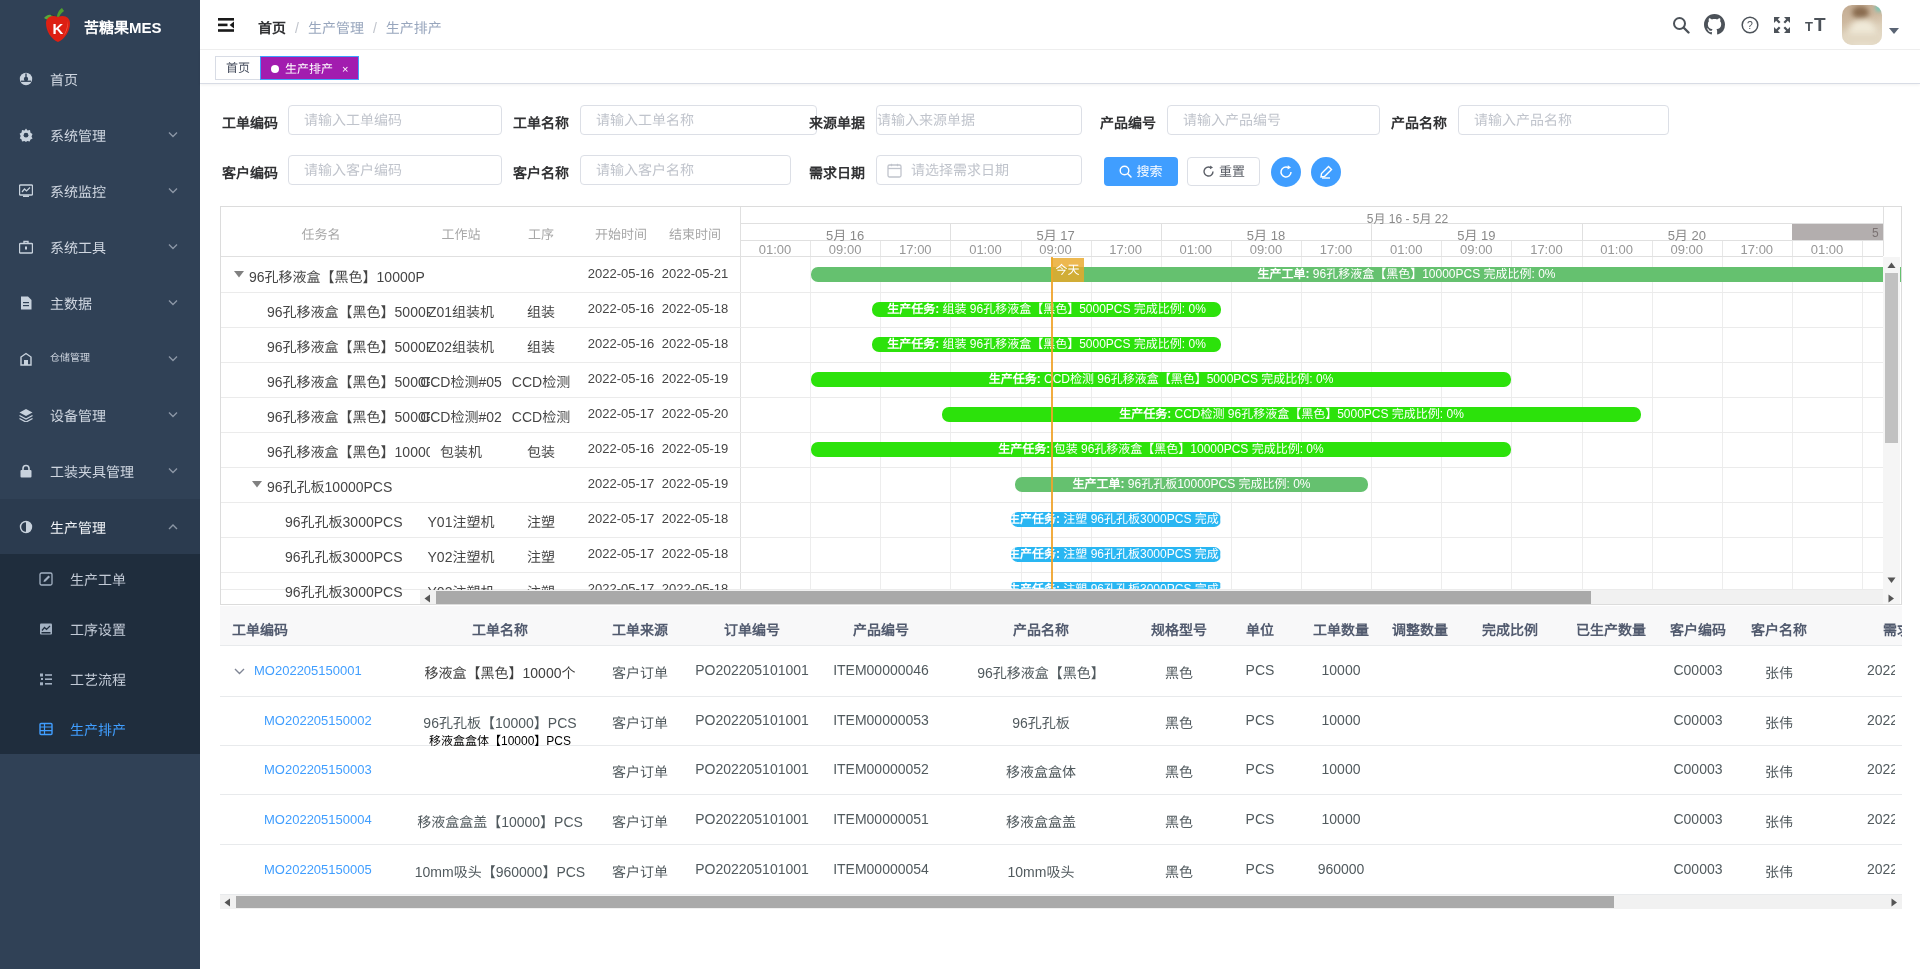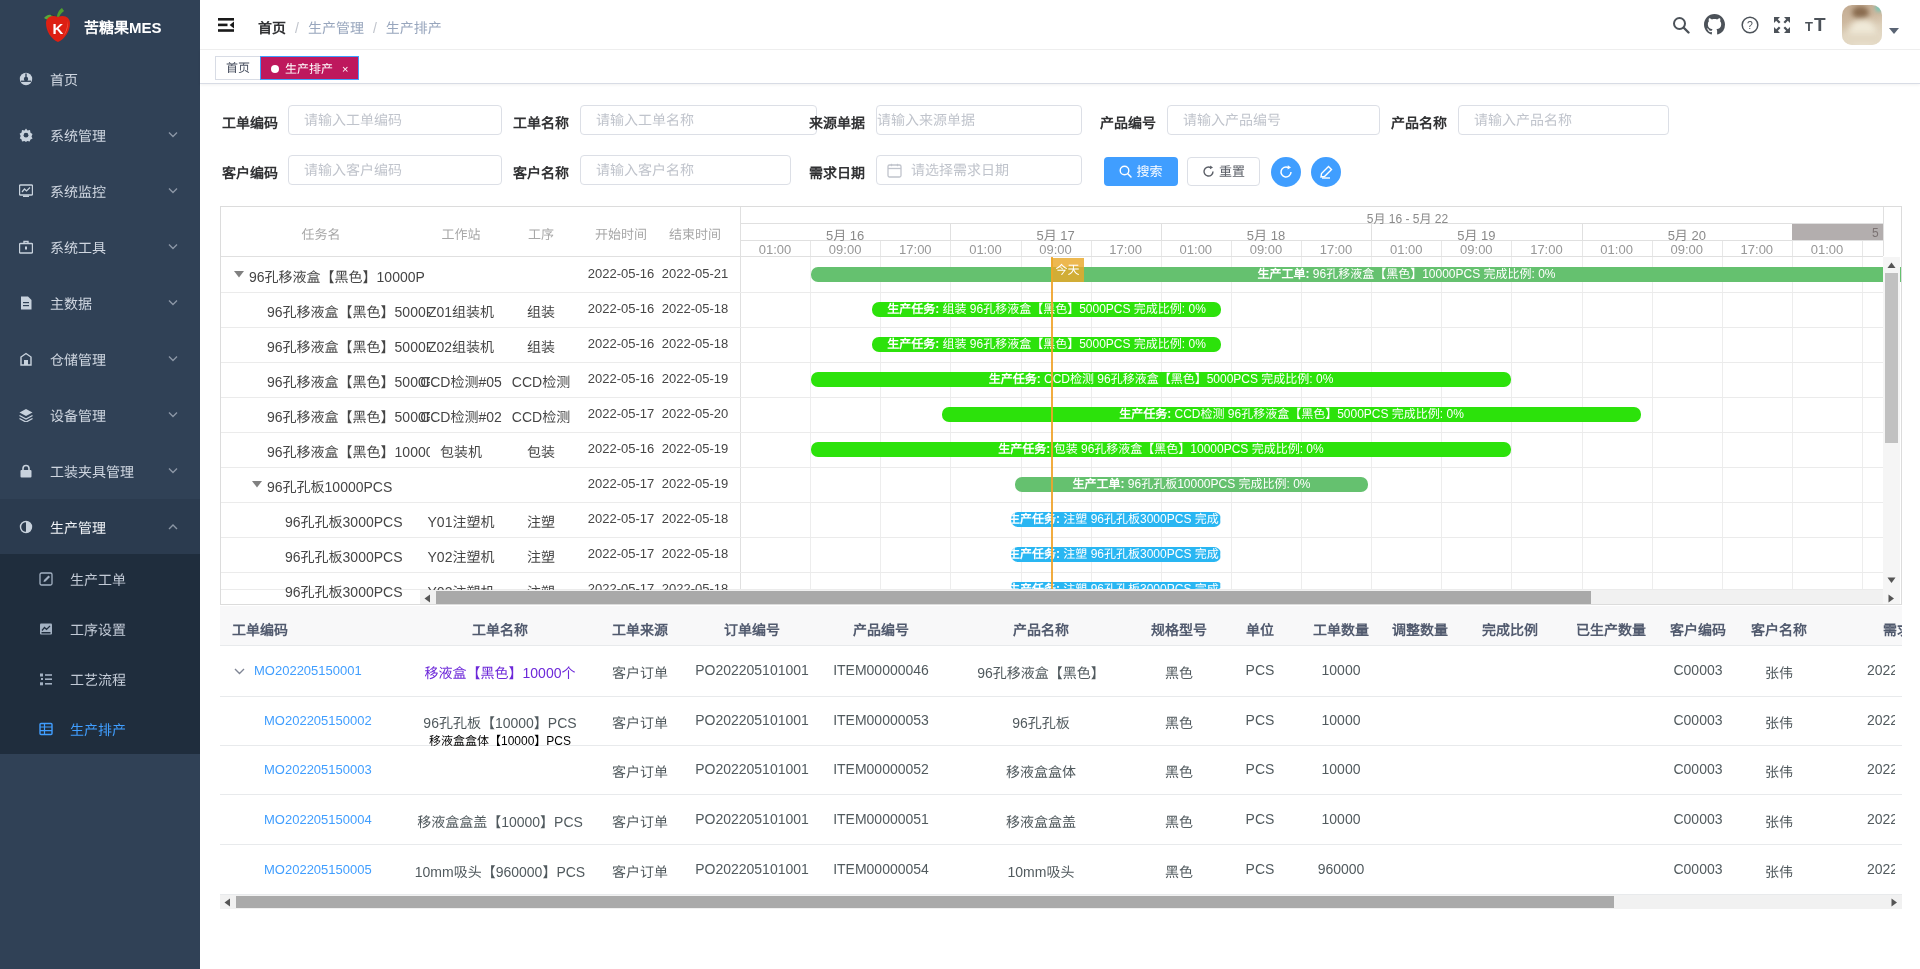--- a/index.html
+++ b/index.html
@@ -59,21 +59,21 @@
       <rect x="4" y="9" width="6" height="1.2" fill="#304156"></rect>
     </svg>
 <div class="a" style="left:50px;top:293px;font-size:14px;color:#cfd6e0">主数据</div>
 <svg class="a" style="left:168px;top:299px" width="10" height="8" viewBox="0 0 10 8">
       <path d="M1 1.5 L5 5.5 L9 1.5" stroke="#8b96a5" stroke-width="1.4" fill="none"></path>
     </svg>
 <svg class="a" style="left:19px;top:352px" width="14" height="14" viewBox="0 0 14 14">
       <path d="M2 5 L7 1.5 L12 5 V13 H2 Z" fill="none" stroke="#c8d2dd" stroke-width="1.4"></path>
       <rect x="5" y="8" width="4" height="5" fill="#c8d2dd"></rect>
     </svg>
-<div class="a" style="left:50px;top:349px;font-size:14px;color:#cfd6e0">仓储管理</div>
+<div class="a" style="left:50px;top:349px;font-size:10px;color:#cfd6e0">仓储管理</div>
 <svg class="a" style="left:168px;top:355px" width="10" height="8" viewBox="0 0 10 8">
       <path d="M1 1.5 L5 5.5 L9 1.5" stroke="#8b96a5" stroke-width="1.4" fill="none"></path>
     </svg>
 <svg class="a" style="left:19px;top:408px" width="14" height="14" viewBox="0 0 14 14">
       <path d="M7 1 L13.5 4.5 L7 8 L0.5 4.5 Z" fill="#c8d2dd"></path>
       <path d="M0.5 7.5 L7 11 L13.5 7.5" stroke="#c8d2dd" stroke-width="1.4" fill="none"></path>
       <path d="M0.5 10.5 L7 14 L13.5 10.5" stroke="#c8d2dd" stroke-width="1.4" fill="none"></path>
     </svg>
 <div class="a" style="left:50px;top:405px;font-size:14px;color:#cfd6e0">设备管理</div>
 <svg class="a" style="left:168px;top:411px" width="10" height="8" viewBox="0 0 10 8">
@@ -159,21 +159,21 @@
 <div class="a" style="left:34px;top:-1px;width:6px;height:7px;background:#49cfc4;opacity:.8;filter:blur(2px)"></div>
 <div class="a" style="left:7px;top:15px;width:27px;height:26px;border-radius:45%;background:#f0ead9;filter:blur(3px)"></div>
 <div class="a" style="left:0px;top:28px;width:40px;height:12px;background:#e2d7c2;filter:blur(3px)"></div>
 </div>
 <svg class="a" style="left:1688px;top:27px" width="12" height="8" viewBox="0 0 12 8">
       <path d="M1 1 H11 L6 7 Z" fill="#5a6474"></path>
     </svg>
 </div>
 <div class="a" style="left:200px;top:50px;width:1720px;height:34px;background:#fff;border-bottom:1px solid #d8dce5;box-shadow:0 1px 3px rgba(0,0,0,.06)">
 <div class="a" style="left:15px;top:6px;height:24px;line-height:22px;padding:0 10px;border:1px solid #d8dce5;background:#fff;font-size:12px;color:#495060">首页</div>
-<div class="a" style="left:60px;top:6px;height:24px;line-height:24px;padding:0 10px;background:#be185d;border:1px solid #409eff;font-size:12px;color:#fff"><span style="display:inline-block;width:8px;height:8px;border-radius:50%;background:#fff;margin-right:6px"></span>生产排产<span style="margin-left:9px;font-size:11px">×</span></div>
+<div class="a" style="left:60px;top:6px;height:24px;line-height:24px;padding:0 10px;background:#a21caf;border:1px solid #409eff;font-size:12px;color:#fff"><span style="display:inline-block;width:8px;height:8px;border-radius:50%;background:#fff;margin-right:6px"></span>生产排产<span style="margin-left:9px;font-size:11px">×</span></div>
 </div>
 <div class="a" style="left:222px;top:112px;font-size:14px;font-weight:bold;color:#303133">工单编码</div>
 <div class="a" style="left:288px;top:105px;width:214px;height:30px;border:1px solid #dcdfe6;border-radius:4px;font-size:14px;line-height:28px;color:#c0c4cc;padding-left:15px">请输入工单编码</div>
 <div class="a" style="left:513px;top:112px;font-size:14px;font-weight:bold;color:#303133">工单名称</div>
 <div class="a" style="left:580px;top:105px;width:237px;height:30px;border:1px solid #dcdfe6;border-radius:4px;font-size:14px;line-height:28px;color:#c0c4cc;padding-left:15px">请输入工单名称</div>
 <div class="a" style="left:809px;top:112px;font-size:14px;font-weight:bold;color:#303133">来源单据</div>
 <div class="a" style="left:876px;top:105px;width:206px;height:30px;border:1px solid #dcdfe6;border-radius:4px;font-size:14px;line-height:28px;color:#c0c4cc;">请输入来源单据</div>
 <div class="a" style="left:1100px;top:112px;font-size:14px;font-weight:bold;color:#303133">产品编号</div>
 <div class="a" style="left:1167px;top:105px;width:213px;height:30px;border:1px solid #dcdfe6;border-radius:4px;font-size:14px;line-height:28px;color:#c0c4cc;padding-left:15px">请输入产品编号</div>
 <div class="a" style="left:1391px;top:112px;font-size:14px;font-weight:bold;color:#303133">产品名称</div>
@@ -388,21 +388,21 @@
 <div class="a ct" style="left:1455px;top:619px;width:110px;font-size:14px;font-weight:bold;color:#515a6e">完成比例</div>
 <div class="a ct" style="left:1556px;top:619px;width:110px;font-size:14px;font-weight:bold;color:#515a6e">已生产数量</div>
 <div class="a ct" style="left:1653px;top:619px;width:90px;font-size:14px;font-weight:bold;color:#515a6e">客户编码</div>
 <div class="a ct" style="left:1734px;top:619px;width:90px;font-size:14px;font-weight:bold;color:#515a6e">客户名称</div>
 <div class="a" style="left:1883px;top:619px;width:19px;font-size:14px;font-weight:bold;color:#515a6e;overflow:hidden;white-space:nowrap">需求</div>
 <div class="a" style="left:220px;top:696px;width:1682px;height:1px;background:#e8eaec"></div>
 <svg class="a" style="left:234px;top:668px" width="11" height="7" viewBox="0 0 11 7">
     <path d="M1 1 L5.5 5.5 L10 1" stroke="#808695" stroke-width="1.4" fill="none"></path>
   </svg>
 <div class="a" style="left:254px;top:663px;font-size:13px;color:#409eff">MO202205150001</div>
-<div class="a ct" style="left:370px;top:662px;width:260px;font-size:14px;color:#6d28d9;white-space:nowrap">移液盒【黑色】10000个</div>
+<div class="a ct" style="left:370px;top:662px;width:260px;font-size:14px;color:#404040;white-space:nowrap">移液盒【黑色】10000个</div>
 <div class="a ct" style="left:585px;top:662px;width:110px;font-size:14px;color:#515a5e;white-space:nowrap">客户订单</div>
 <div class="a ct" style="left:677px;top:662px;width:150px;font-size:14px;color:#515a5e;white-space:nowrap">PO202205101001</div>
 <div class="a ct" style="left:806px;top:662px;width:150px;font-size:14px;color:#515a5e;white-space:nowrap">ITEM00000046</div>
 <div class="a ct" style="left:931px;top:662px;width:220px;font-size:14px;color:#515a5e;white-space:nowrap">96孔移液盒【黑色】</div>
 <div class="a ct" style="left:1124px;top:662px;width:110px;font-size:14px;color:#515a5e;white-space:nowrap">黑色</div>
 <div class="a ct" style="left:1230px;top:662px;width:60px;font-size:14px;color:#515a5e;white-space:nowrap">PCS</div>
 <div class="a ct" style="left:1291px;top:662px;width:100px;font-size:14px;color:#515a5e;white-space:nowrap">10000</div>
 <div class="a ct" style="left:1653px;top:662px;width:90px;font-size:14px;color:#515a5e;white-space:nowrap">C00003</div>
 <div class="a ct" style="left:1734px;top:662px;width:90px;font-size:14px;color:#515a5e;white-space:nowrap">张伟</div>
 <div class="a" style="left:1867px;top:662px;width:28px;font-size:14px;color:#515a5e;overflow:hidden;white-space:nowrap">2022</div>

